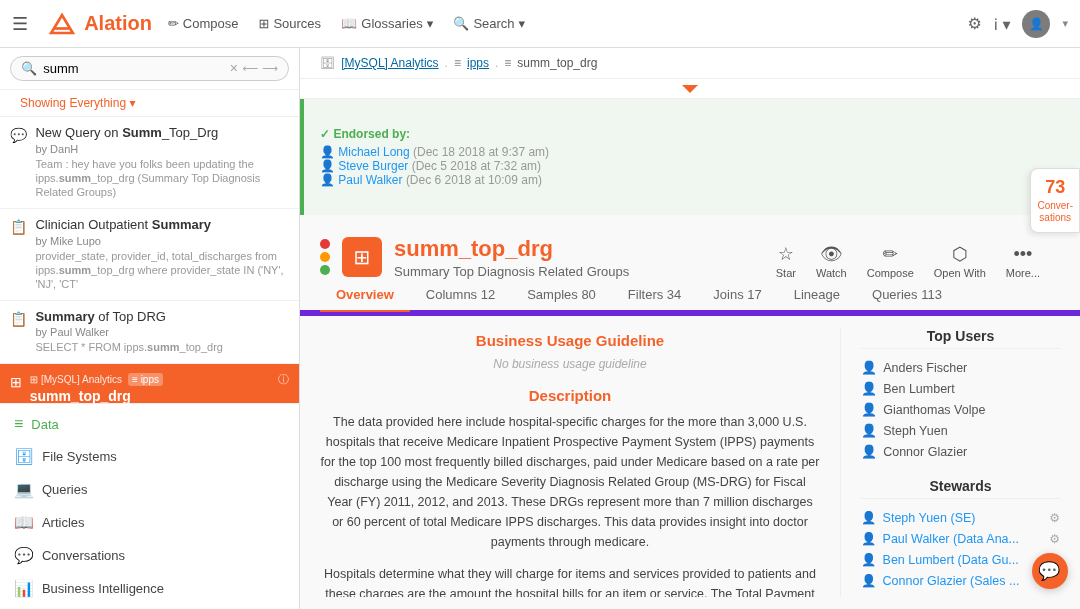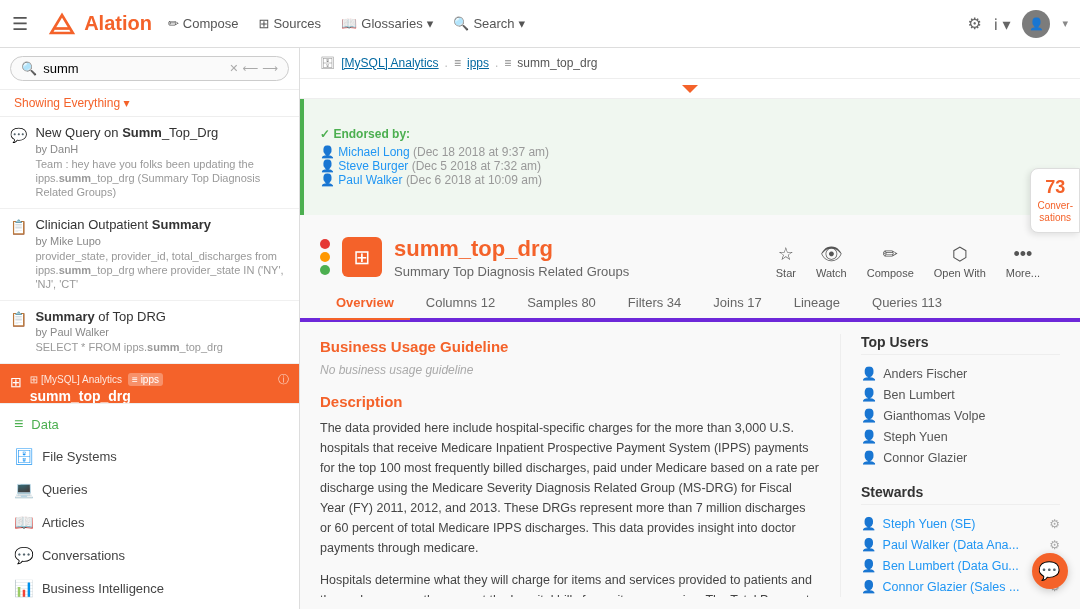--- a/index.html
+++ b/index.html
@@ -22,21 +22,21 @@
     
     .main-layout { display: flex; height: calc(609px - 48px); }
 
     
     .left-sidebar { width: 300px; background: #fff; border-right: 1px solid #ddd; display: flex; flex-direction: column; flex-shrink: 0; }
     .search-bar { padding: 8px 10px; border-bottom: 1px solid #eee; }
     .search-input-wrap { display: flex; align-items: center; border: 1px solid #ccc; border-radius: 20px; padding: 4px 10px; background: #fafafa; }
     .search-icon-s { color: #888; margin-right: 6px; font-size: 13px; }
     .search-input { border: none; background: transparent; outline: none; font-size: 13px; width: 160px; }
     .search-clear-icons { display: flex; gap: 4px; margin-left: auto; color: #aaa; font-size: 11px; }
-    .filter-row { padding: 6px 14px; font-size: 12px; color: #666; border-bottom: 1px solid #eee; }
+    .filter-row { padding: 6px 20px; font-size: 12px; color: #666; border-bottom: 1px solid #eee; }
     .filter-row span { color: #f4622a; cursor: pointer; }
 
     
     .results-list { flex: 1; overflow-y: auto; }
     .result-item { padding: 8px 10px; border-bottom: 1px solid #f0f0f0; cursor: pointer; display: flex; gap: 8px; align-items: flex-start; }
     .result-item.active { background: #f4622a; color: #fff; }
     .result-icon { margin-top: 2px; flex-shrink: 0; font-size: 14px; }
     .result-content { flex: 1; min-width: 0; }
     .result-title { font-size: 13px; font-weight: 500; line-height: 1.3; }
     .result-item.active .result-title { color: #fff; }
@@ -74,26 +74,26 @@
     .circle-orange { background: #ff9800; }
     .circle-green { background: #4caf50; }
 
     
     .action-buttons { display: flex; gap: 20px; align-items: center; padding: 8px 20px 0; }
     .action-btn { display: flex; flex-direction: column; align-items: center; gap: 2px; cursor: pointer; color: #555; font-size: 11px; background: none; border: none; }
     .action-btn-icon { font-size: 18px; color: #555; }
     .header-title-area { flex: 1; }
 
     
-    .tabs-row { display: flex; align-items: center; gap: 0; padding: 0 20px; border-bottom: 4px solid #6d28d9; margin-top: 8px; }
+    .tabs-row { display: flex; align-items: center; gap: 0; padding: 0 20px; border-bottom: 6px solid #6d28d9; }
     .tab { padding: 8px 16px; cursor: pointer; font-size: 13px; color: #666; border-bottom: 2px solid transparent; margin-bottom: -2px; white-space: nowrap; }
     .tab.active { color: #f4622a; border-bottom-color: #f4622a; font-weight: 600; }
 
     
-    .content-body { display: flex; gap: 0; padding: 12px 20px; flex: 1; overflow: hidden; }
+    .content-body { display: flex; gap: 0; padding: 12px 20px; flex: 1; overflow: hidden; text-align: center; }
     .content-main { flex: 1; overflow-y: auto; padding-right: 20px; }
     .content-sidebar { width: 220px; flex-shrink: 0; border-left: 1px solid #eee; padding-left: 20px; overflow-y: auto; }
 
     .section-heading { font-size: 15px; font-weight: 600; color: #f4622a; margin-bottom: 8px; margin-top: 4px; }
     .no-guideline { color: #aaa; font-style: italic; font-size: 12px; margin-bottom: 16px; }
 
     .desc-text { font-size: 12.5px; color: #444; line-height: 1.6; margin-bottom: 12px; }
 
     
     .right-sidebar-section { margin-bottom: 16px; }

